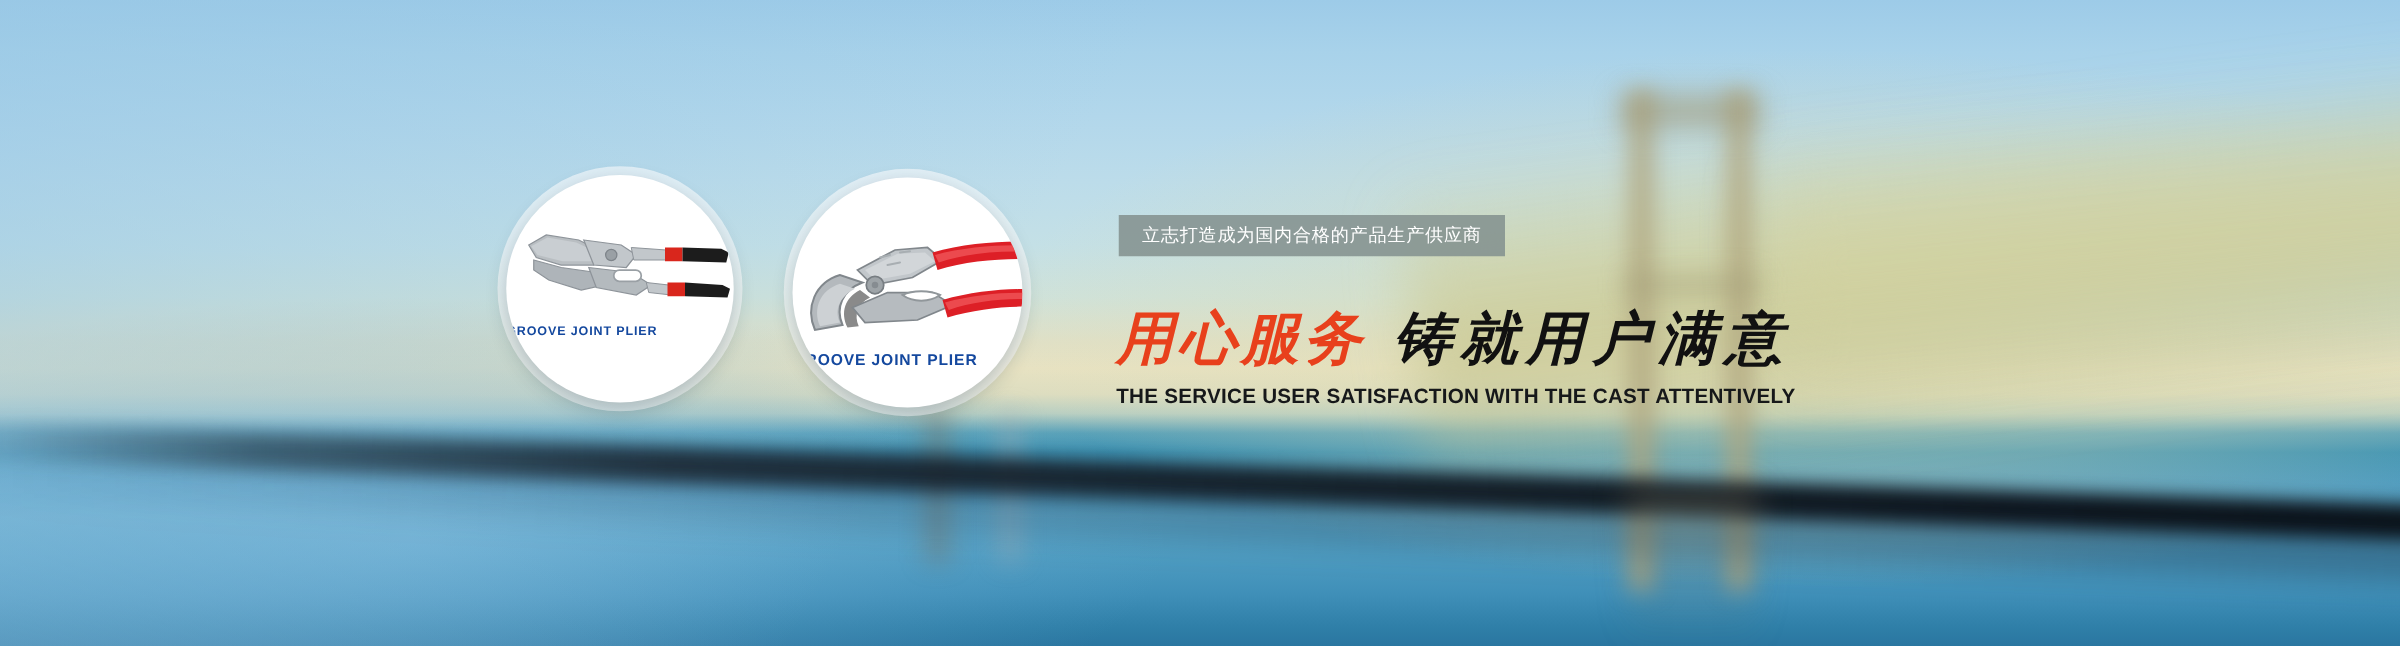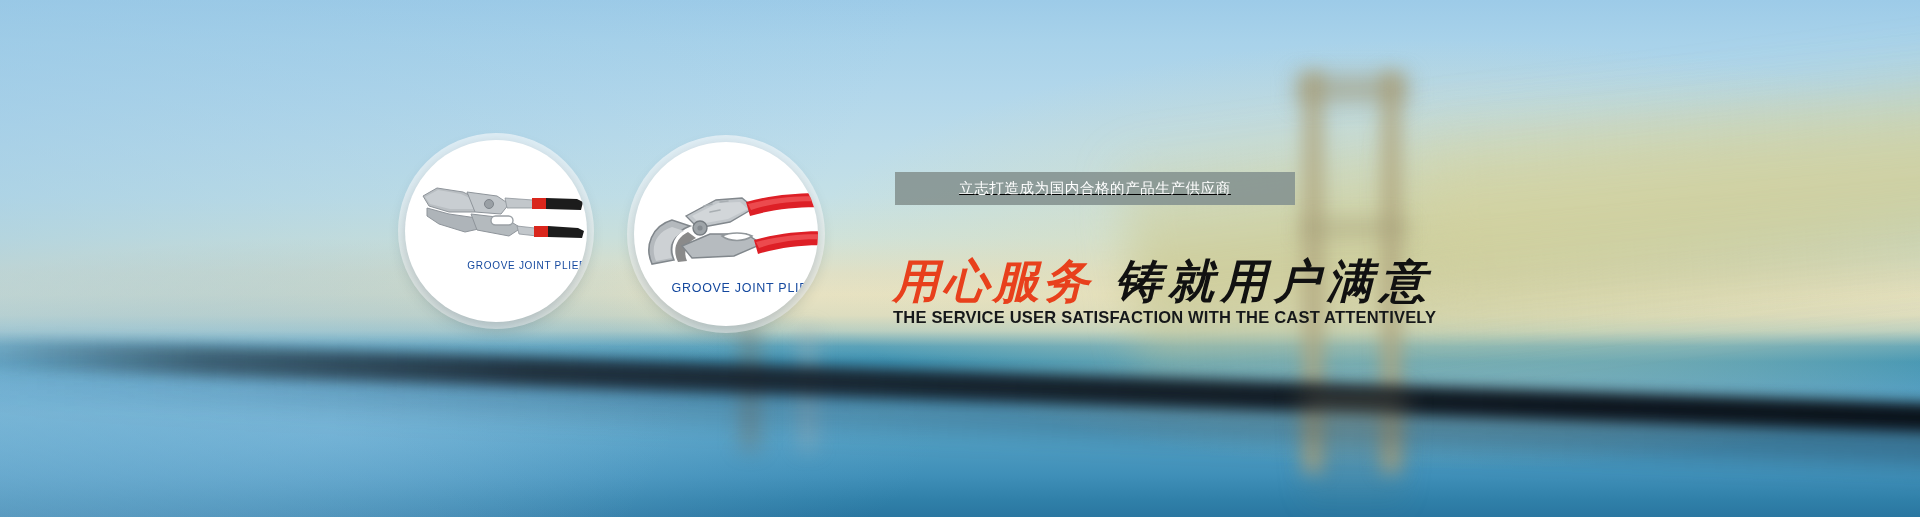--- a/index.html
+++ b/index.html
@@ -167,52 +167,51 @@
     background:#ffffff;
     box-shadow:0 6px 16px rgba(20,50,70,0.28), 0 0 0 7px rgba(255,255,255,0.58);
     overflow:hidden;
   }
   .circle-1{ left:405px; top:140px; width:182px; height:182px; }
   .circle-2{ left:634px; top:142px; width:184px; height:184px; }
 
   .prod-label{
     position:absolute;
     width:100%;
-    text-align:right;
+    text-align:left;
     color:#14489e;
-    font-weight:normal;
+    font-weight:bold;
     letter-spacing:0.7px;
     white-space:nowrap;
   }
   .label-1{ top:120px; font-size:10px; }
   .label-2{ top:139px; font-size:12.5px; }
 
   .tool-svg{position:absolute;left:0;top:0;}
 
   
   .tagline-bar{
     position:absolute;
     left:895px; top:172px;
-    width:400px; height:33px;
+    width:309px; height:33px;
     background:rgba(132,146,144,0.88);
     display:flex;
     align-items:center;
     justify-content:center;
-    text-decoration:underline;
   }
   .tagline-bar span{
     color:#ffffff;
     font-size:14.5px;
     letter-spacing:0.6px;
     font-family:"DejaVu Sans","Liberation Sans",sans-serif;
   }
 
   .headline{
     position:absolute;
-    left:893px; top:258px;
+    left:893px; top:247px;
     white-space:nowrap;
     line-height:1;
   }
   .headline .red,
   .headline .blk{
     font-family:"DejaVu Serif","Liberation Serif",serif;
     font-size:46px;
     font-weight:bold;
     letter-spacing:4px;
     font-style:italic;

